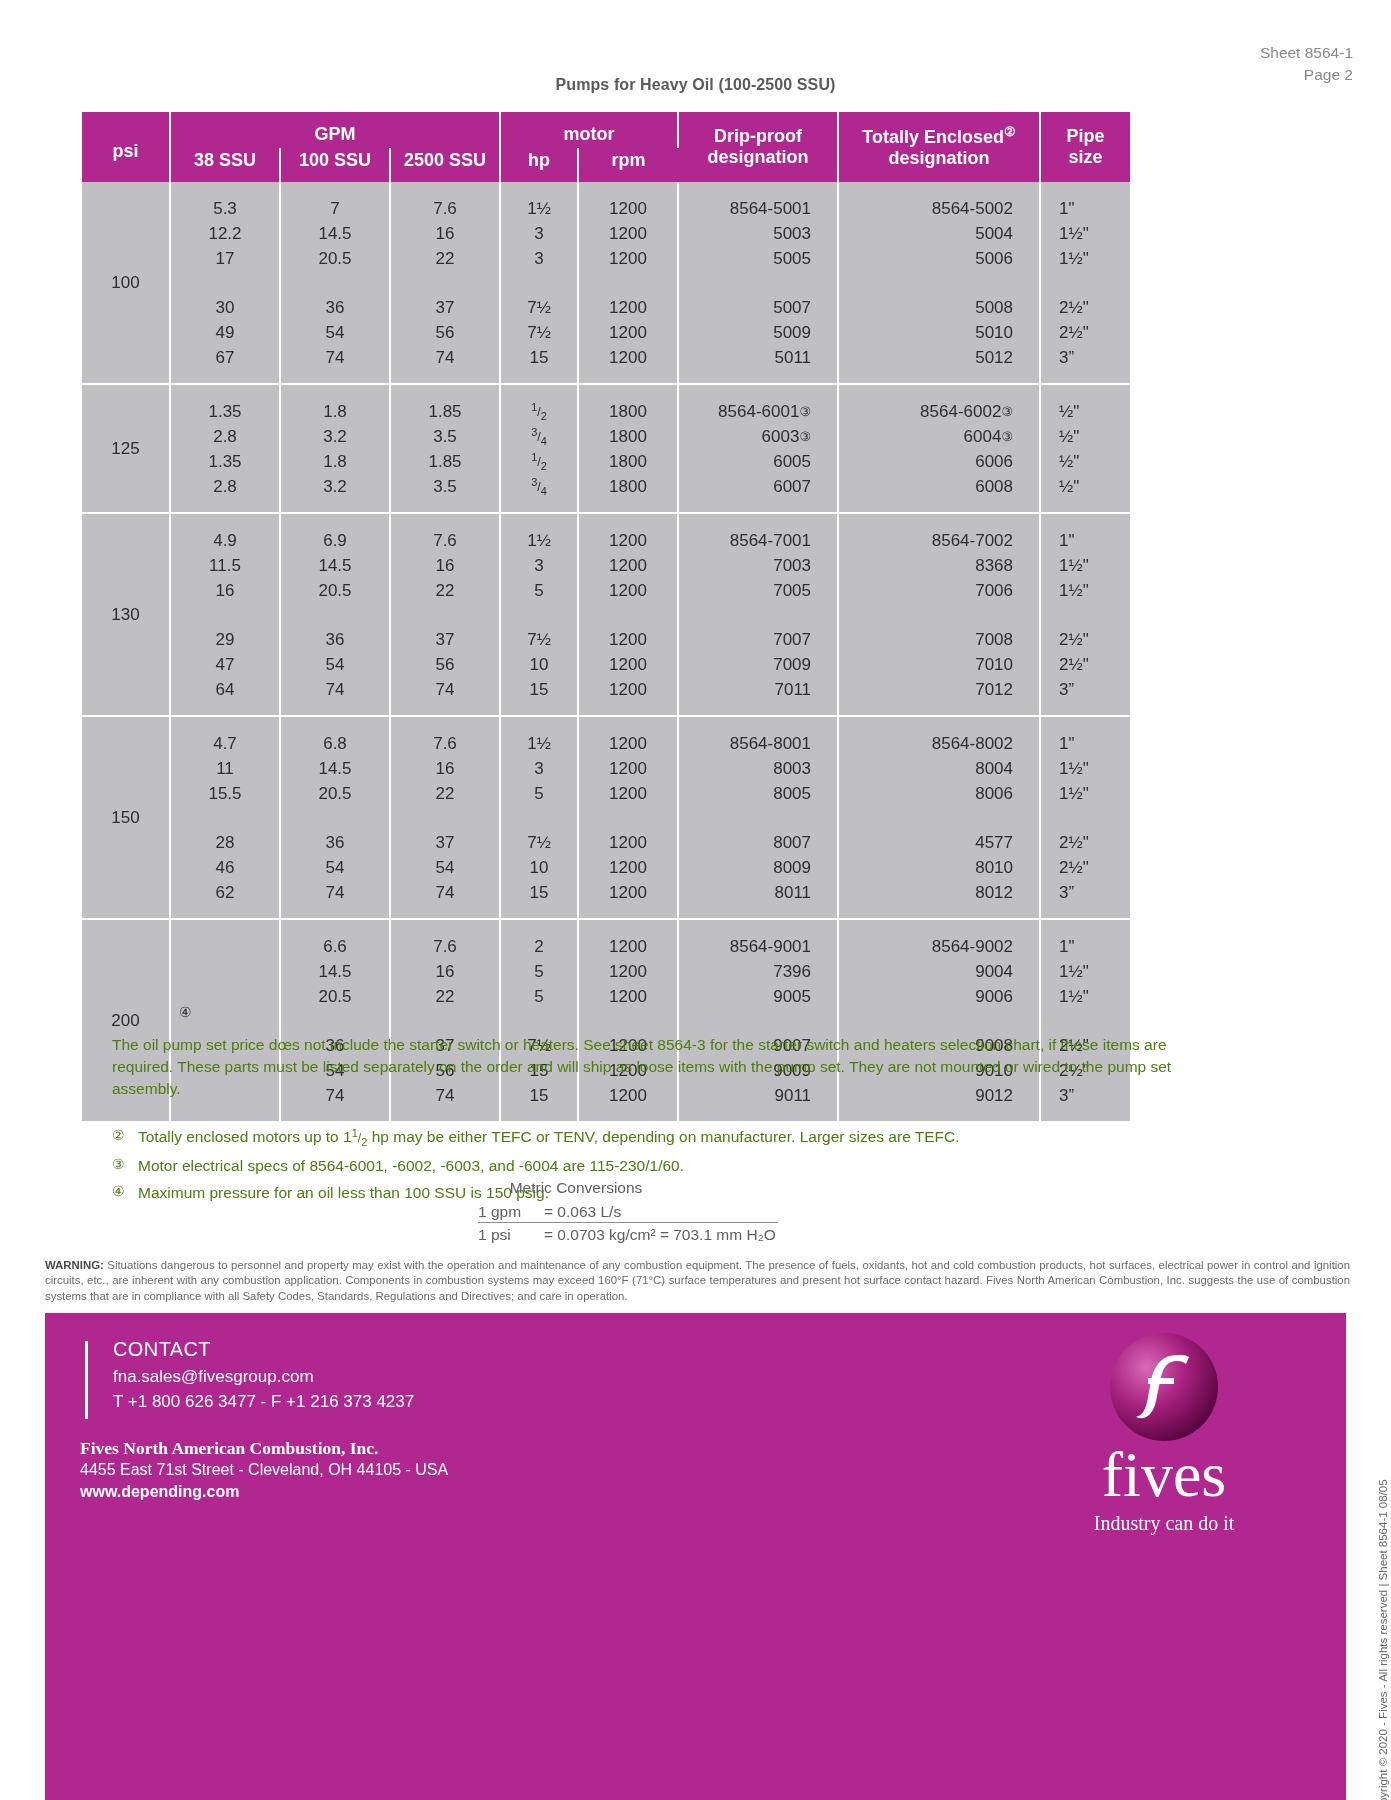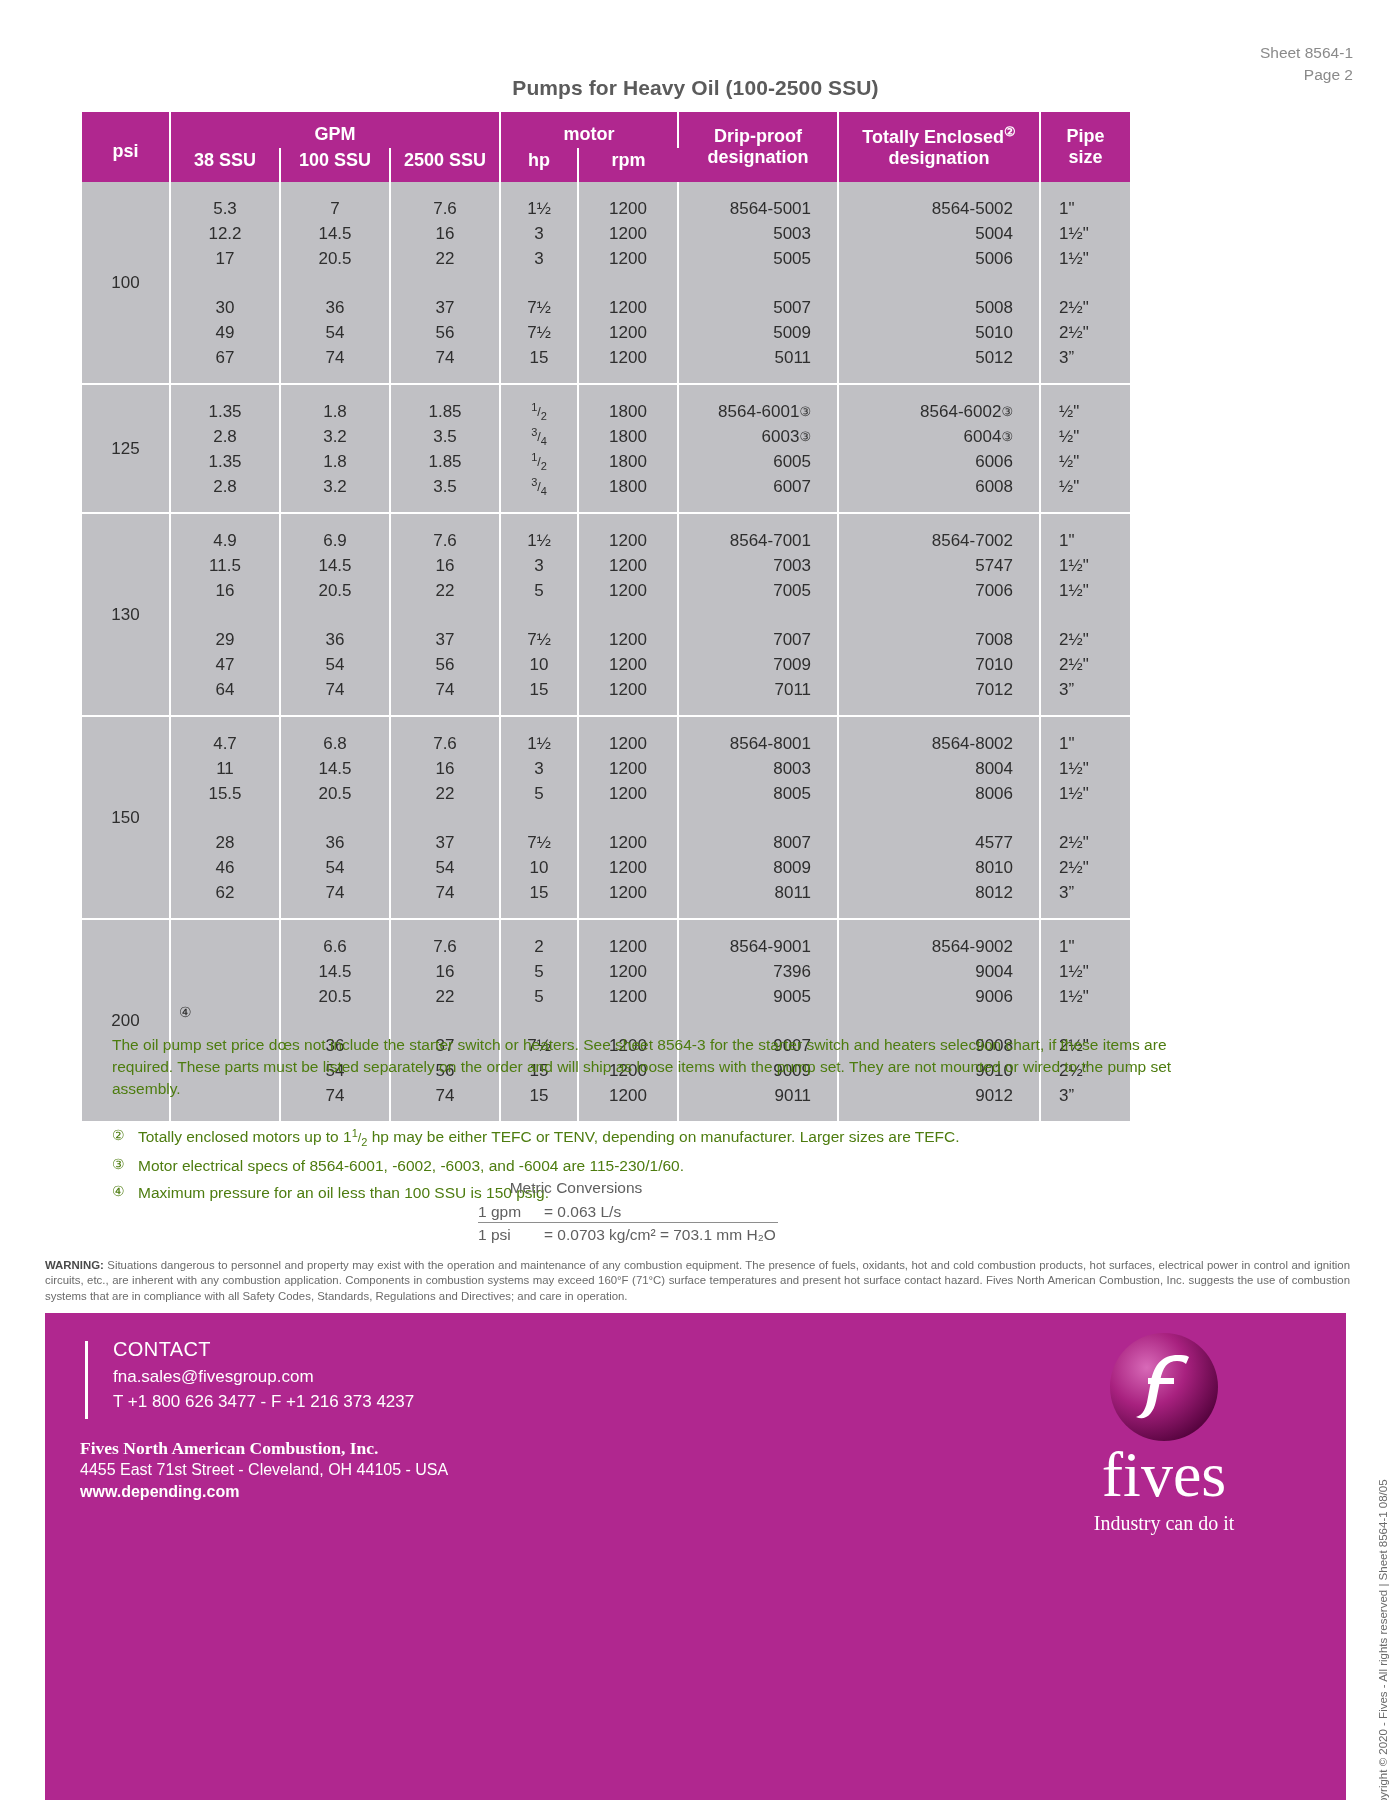--- a/index.html
+++ b/index.html
@@ -13,21 +13,21 @@
   .page { position: relative; width: 1391px; height: 1800px; }
 
   
   .sheet-meta {
     position: absolute; top: 42px; right: 38px;
     text-align: right; font-size: 15.5px; line-height: 1.45;
     color: #8a8a8a; font-family: "Liberation Sans", sans-serif;
   }
   .doc-title {
     position: absolute; top: 76px; left: 0; width: 1391px;
-    text-align: center; font-size: 21px; font-weight: bold;
+    text-align: center; font-size: 16px; font-weight: bold;
     color: #5b5b5b; letter-spacing: .1px;
   }
 
   
   .table-wrap { position: absolute; top: 112px; left: 82px; width: 920px; }
   table.spec { width: 100%; border-collapse: collapse; table-layout: fixed; }
 
   thead th {
     background: #b0278f; color: #ffffff;
     font-size: 18px; font-weight: bold;
@@ -425,21 +425,21 @@
                 <div class="r" style="justify-content: flex-end; padding-right: 26px;">7005</div>
                 <div class="r gap" style="justify-content: flex-end; padding-right: 26px;"></div>
                 <div class="r" style="justify-content: flex-end; padding-right: 26px;">7007</div>
                 <div class="r" style="justify-content: flex-end; padding-right: 26px;">7009</div>
                 <div class="r" style="justify-content: flex-end; padding-right: 26px;">7011</div>
               </div>
             </td>
             <td>
               <div class="block-inner cell-pad-top">
                 <div class="r" style="justify-content: flex-end; padding-right: 26px;">8564-7002</div>
-                <div class="r" style="justify-content: flex-end; padding-right: 26px;">5747</div>
+                <div class="r" style="justify-content: flex-end; padding-right: 26px;">8368</div>
                 <div class="r" style="justify-content: flex-end; padding-right: 26px;">7006</div>
                 <div class="r gap" style="justify-content: flex-end; padding-right: 26px;"></div>
                 <div class="r" style="justify-content: flex-end; padding-right: 26px;">7008</div>
                 <div class="r" style="justify-content: flex-end; padding-right: 26px;">7010</div>
                 <div class="r" style="justify-content: flex-end; padding-right: 26px;">7012</div>
               </div>
             </td>
             <td>
               <div class="block-inner cell-pad-top">
                 <div class="r" style="justify-content: flex-start; padding-left: 18px;">1"</div>

